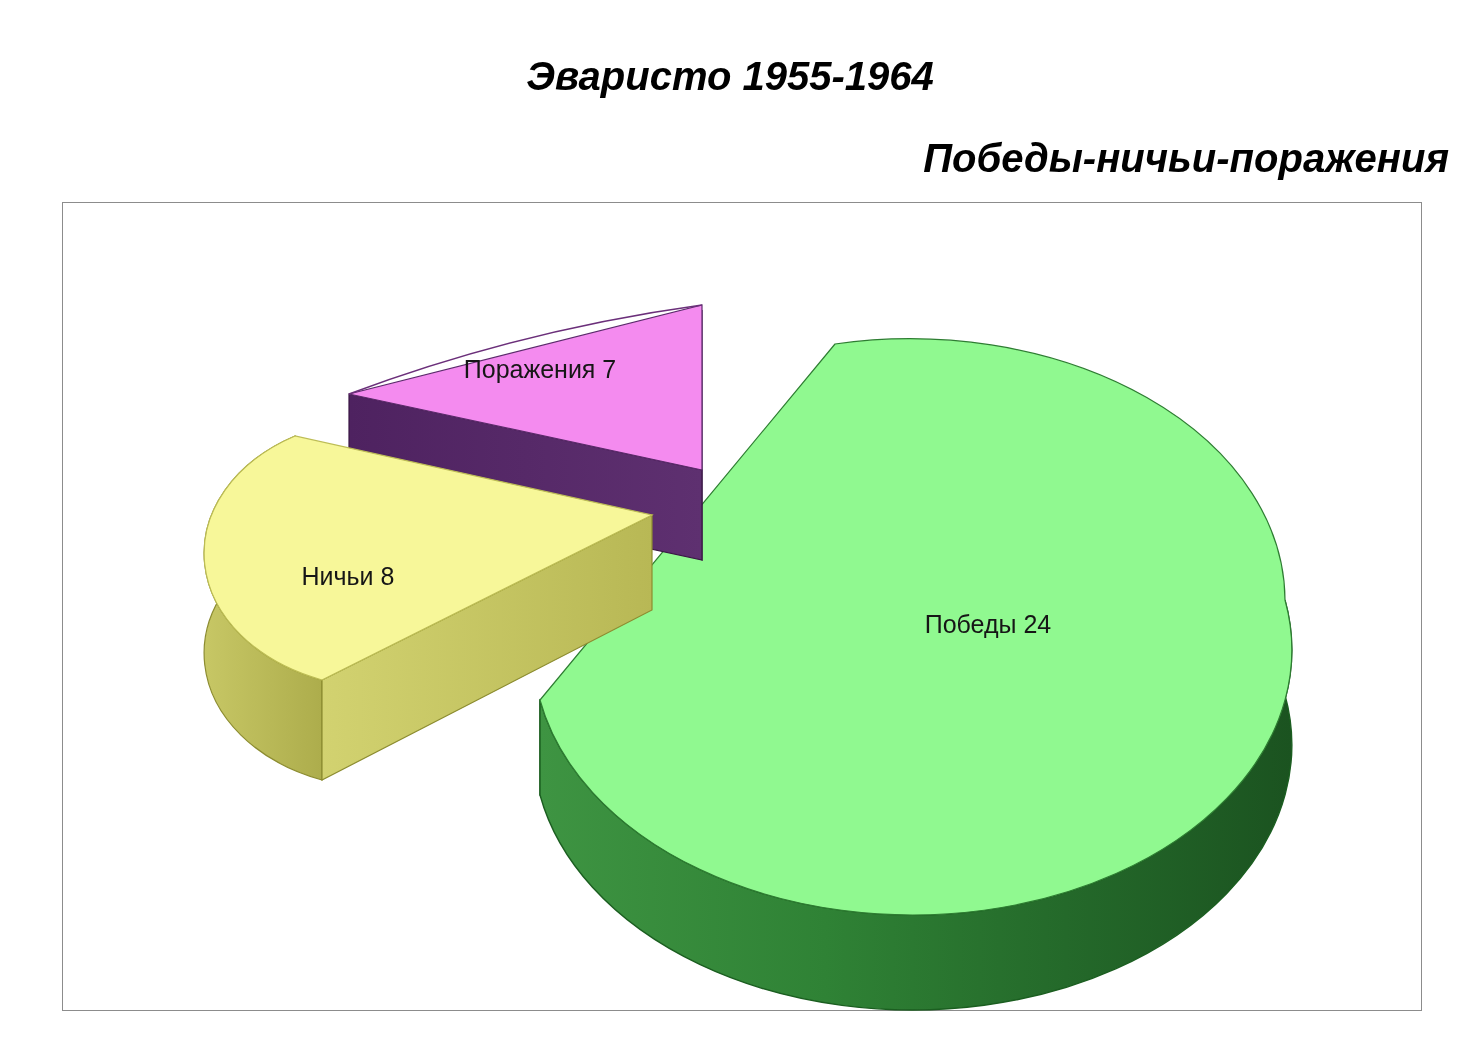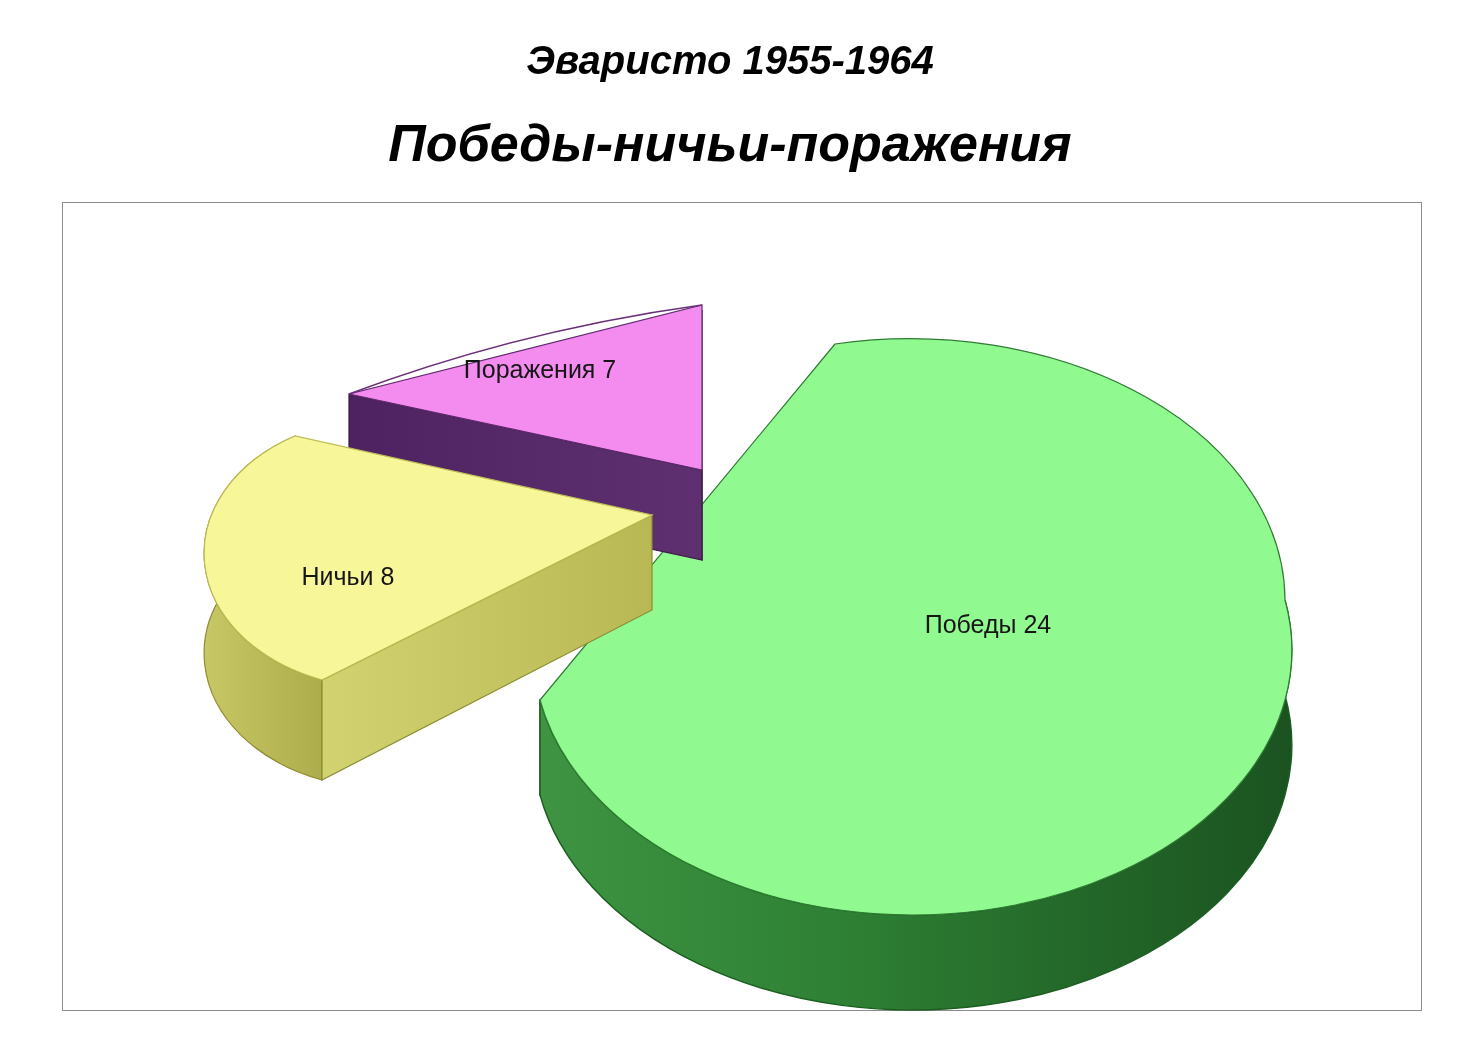--- a/index.html
+++ b/index.html
@@ -17,35 +17,36 @@
     text-align:center;
     pointer-events:none;
   }
   .title-line1{
     font-size:40px;
     font-weight:bold;
     font-style:italic;
     font-stretch:condensed;
     color:#000000;
     letter-spacing:0px;
-    margin:0;
+    margin:16px;
     padding-top:40px;
     line-height:1.0;
     white-space:nowrap;
   }
   .title-line2{
-    font-size:52px;
+    font-size:40px;
     font-weight:bold;
     font-style:italic;
     font-stretch:condensed;
     color:#000000;
     margin:11px;
     padding-top:26px;
     line-height:1.0;
     white-space:nowrap;
+    text-align:right;
   }
 
   .plot-frame{
     position:absolute;
     left:62px;top:202px;
     width:1360px;height:809px;
     border:1px solid #8c8c8c;
     background:#ffffff;
     box-sizing:border-box;
   }

